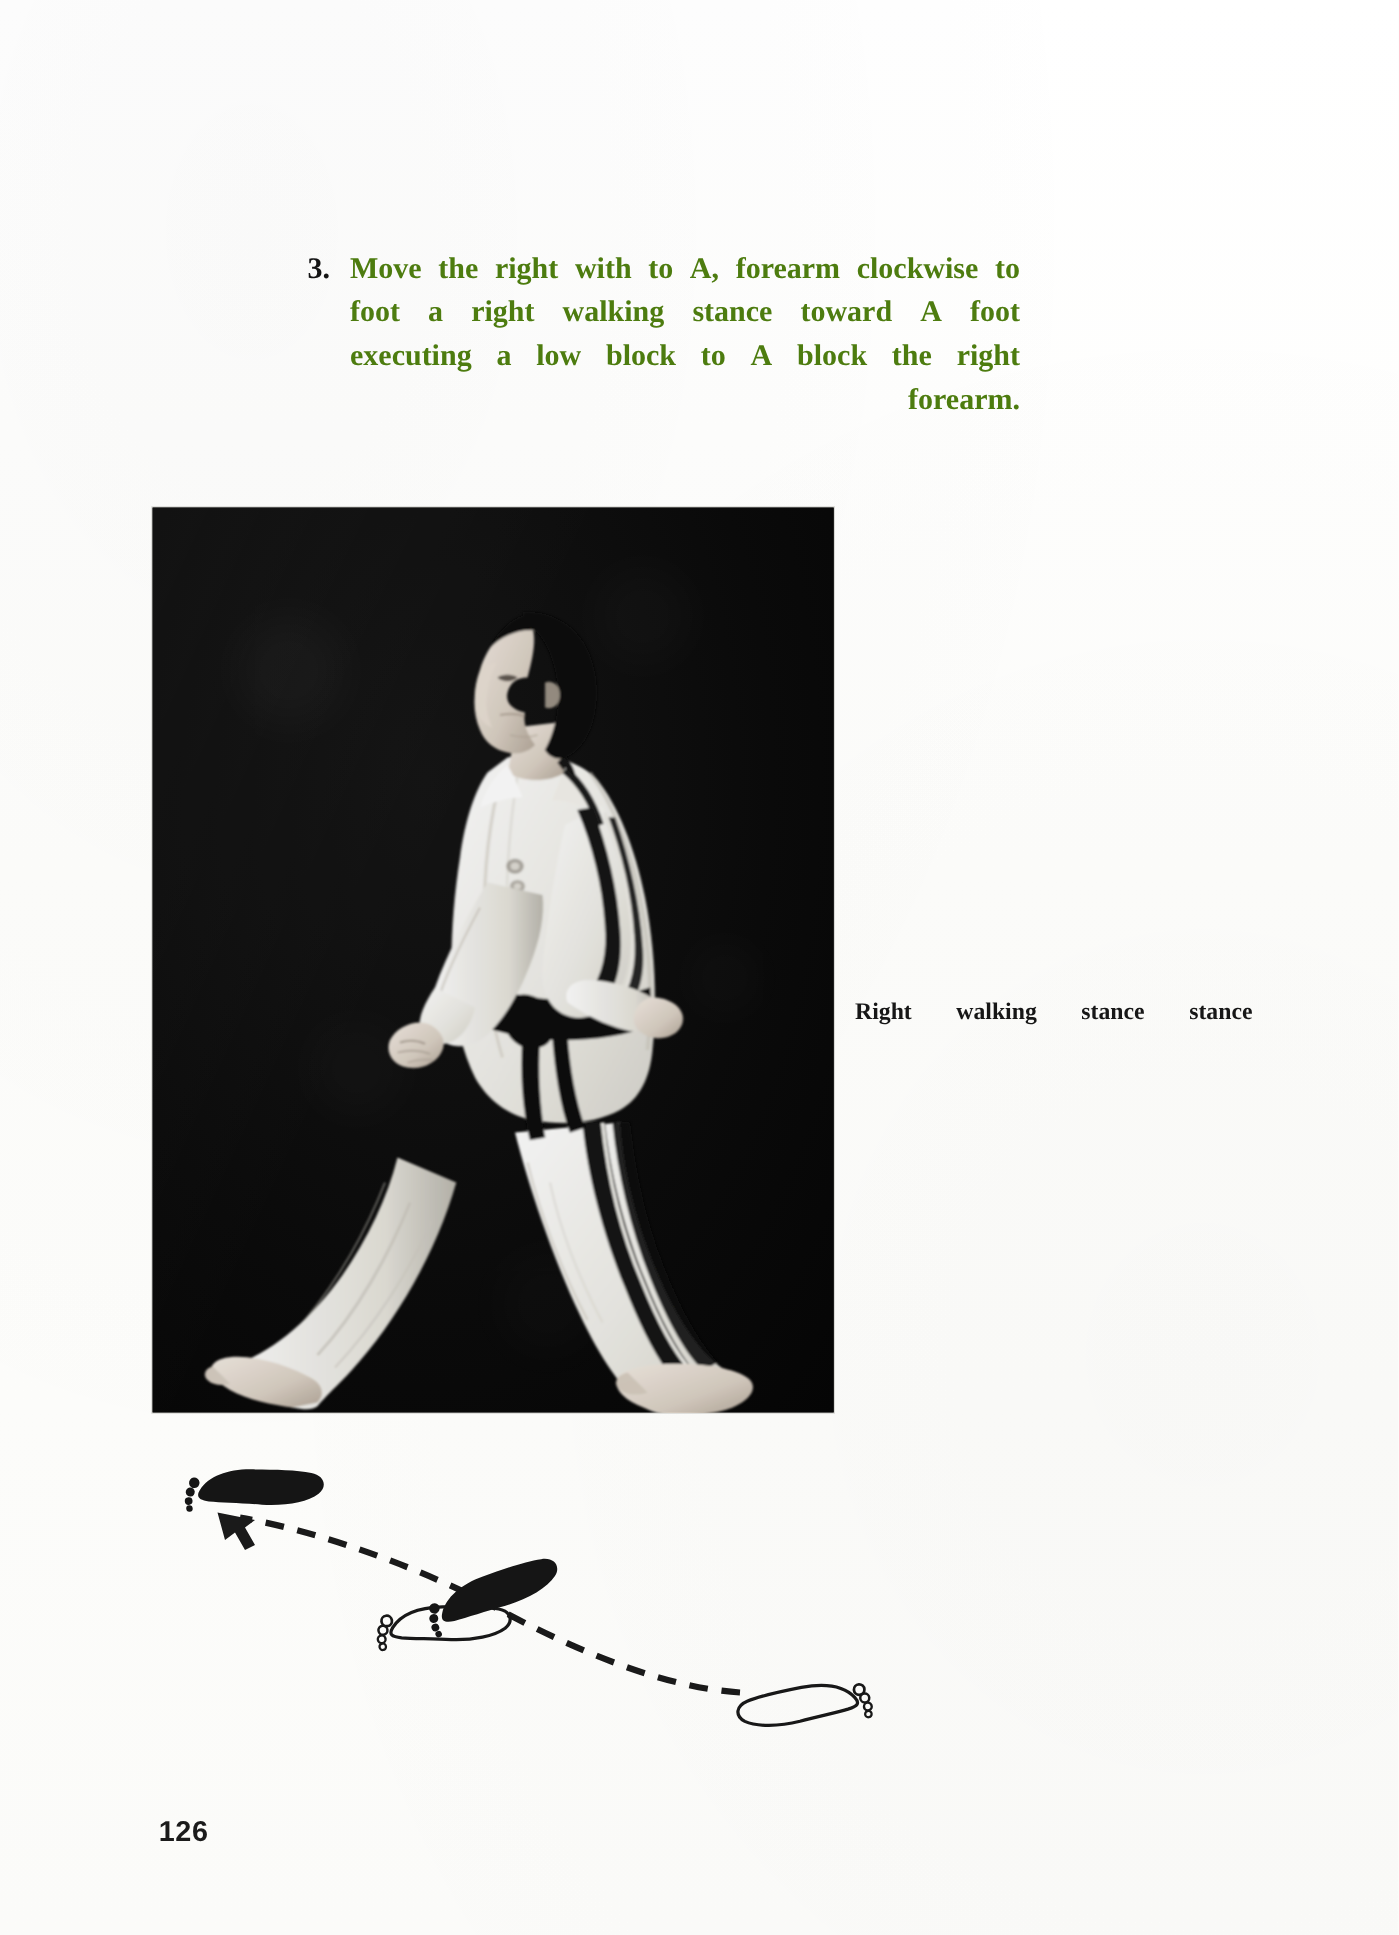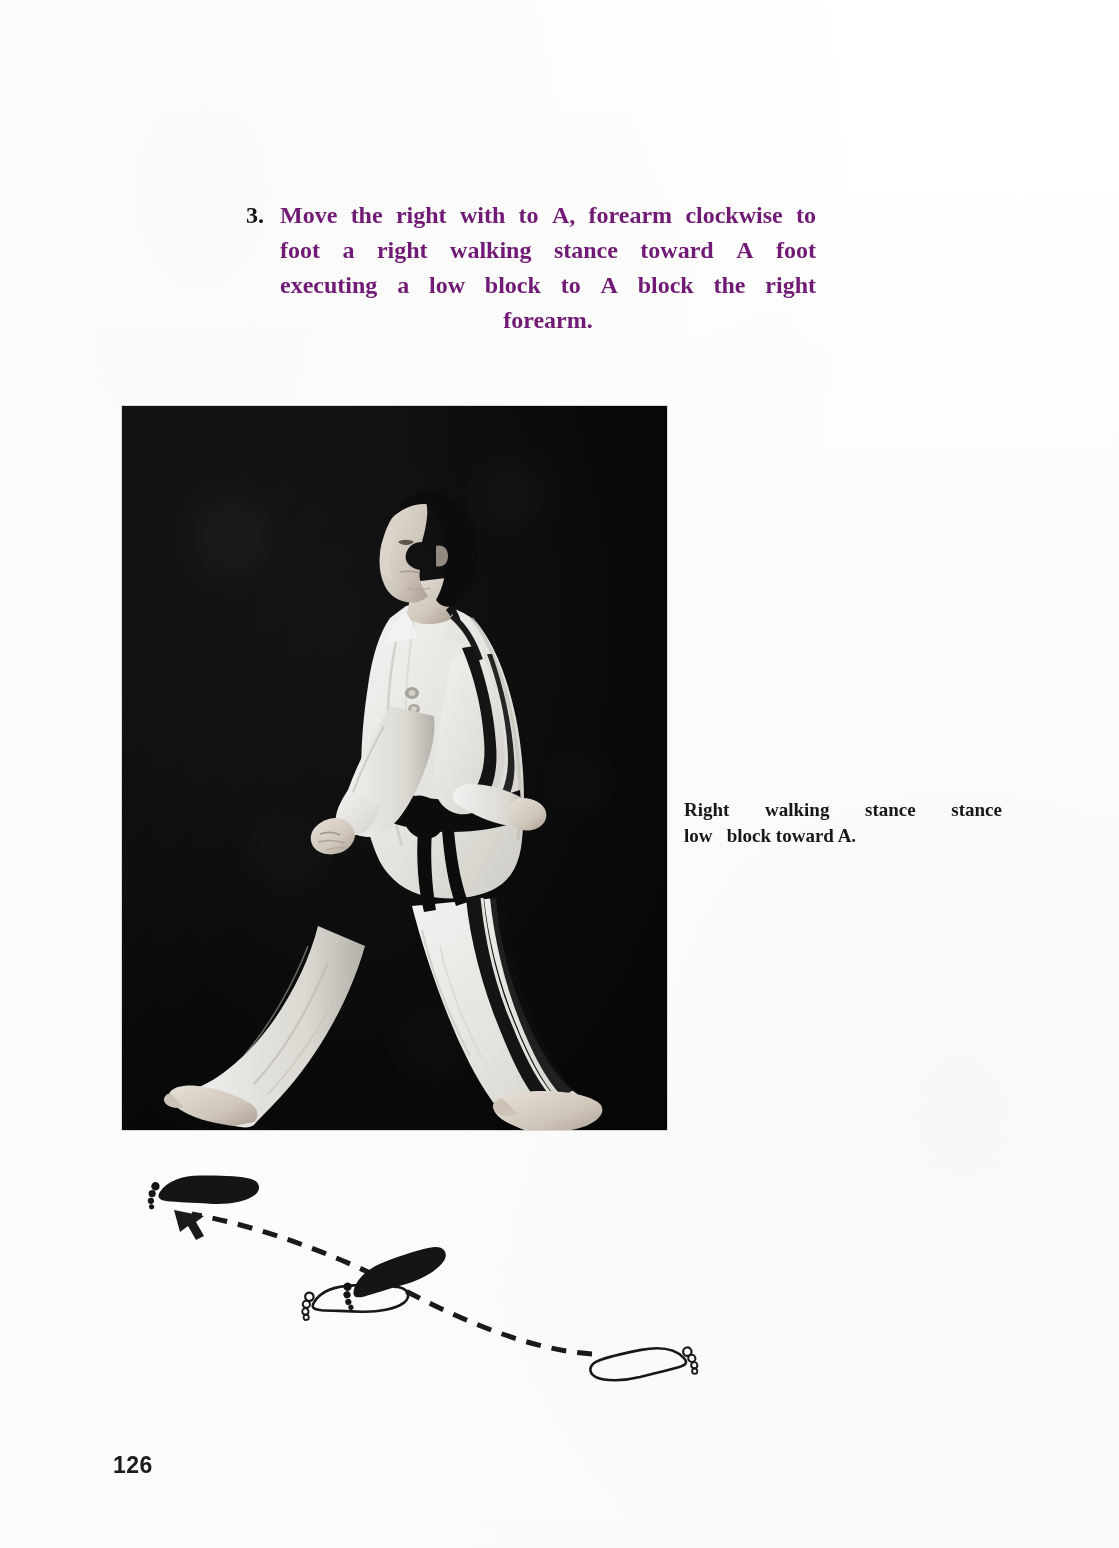--- a/index.html
+++ b/index.html
@@ -45,25 +45,25 @@
     font-weight: bold;
     font-size: 24px;
     line-height: 35px;
     color: #141414;
   }
   .instr-body {
     flex: 1 1 auto;
     font-weight: bold;
     font-size: 24px;
     line-height: 35px;
-    color: #701a75;
+    color: #4d7c0f;
     text-align: justify;
   }
   .instr-body .last-line {
-    text-align: center;
+    text-align: right;
   }
   .instr-line {
     display: block;
     white-space: nowrap;
   }
   .j {
     display: flex;
     justify-content: space-between;
   }
 
@@ -127,21 +127,21 @@
     position: absolute;
     left: 100px;
     top: 1160px;
     width: 600px;
     height: 250px;
   }
 
   
   #page-number {
     position: absolute;
-    left: 113px;
+    left: 127px;
     top: 1452px;
     font-family: "Liberation Sans", "DejaVu Sans", sans-serif;
     font-weight: bold;
     font-size: 23px;
     letter-spacing: 0.5px;
     color: #1b1b1b;
   }
 </style>
 </head>
 <body>
@@ -408,26 +408,20 @@
     </svg>
   </div>
 
   <div id="caption">
     <span class="cap-line cap-justify">
       <span>Right</span>
       <span>walking</span>
       <span>stance</span>
       <span>stance</span>
     </span>
-    <span class="cap-line">
-      <span>low</span>&nbsp;&nbsp;
-      <span>block</span>
-      <span>toward</span>
-      <span>A.</span>
-    </span>
   </div>
 
   <svg id="footwork" viewBox="0 0 600 250">
     <defs>
 
       <g id="foot-solid">
         <path d="M-46,-2 C-38,-12 -22,-16 -4,-14
                  C14,-12 32,-10 44,-6
                  C54,-3 56,6 48,11
                  C38,17 20,18 2,15

